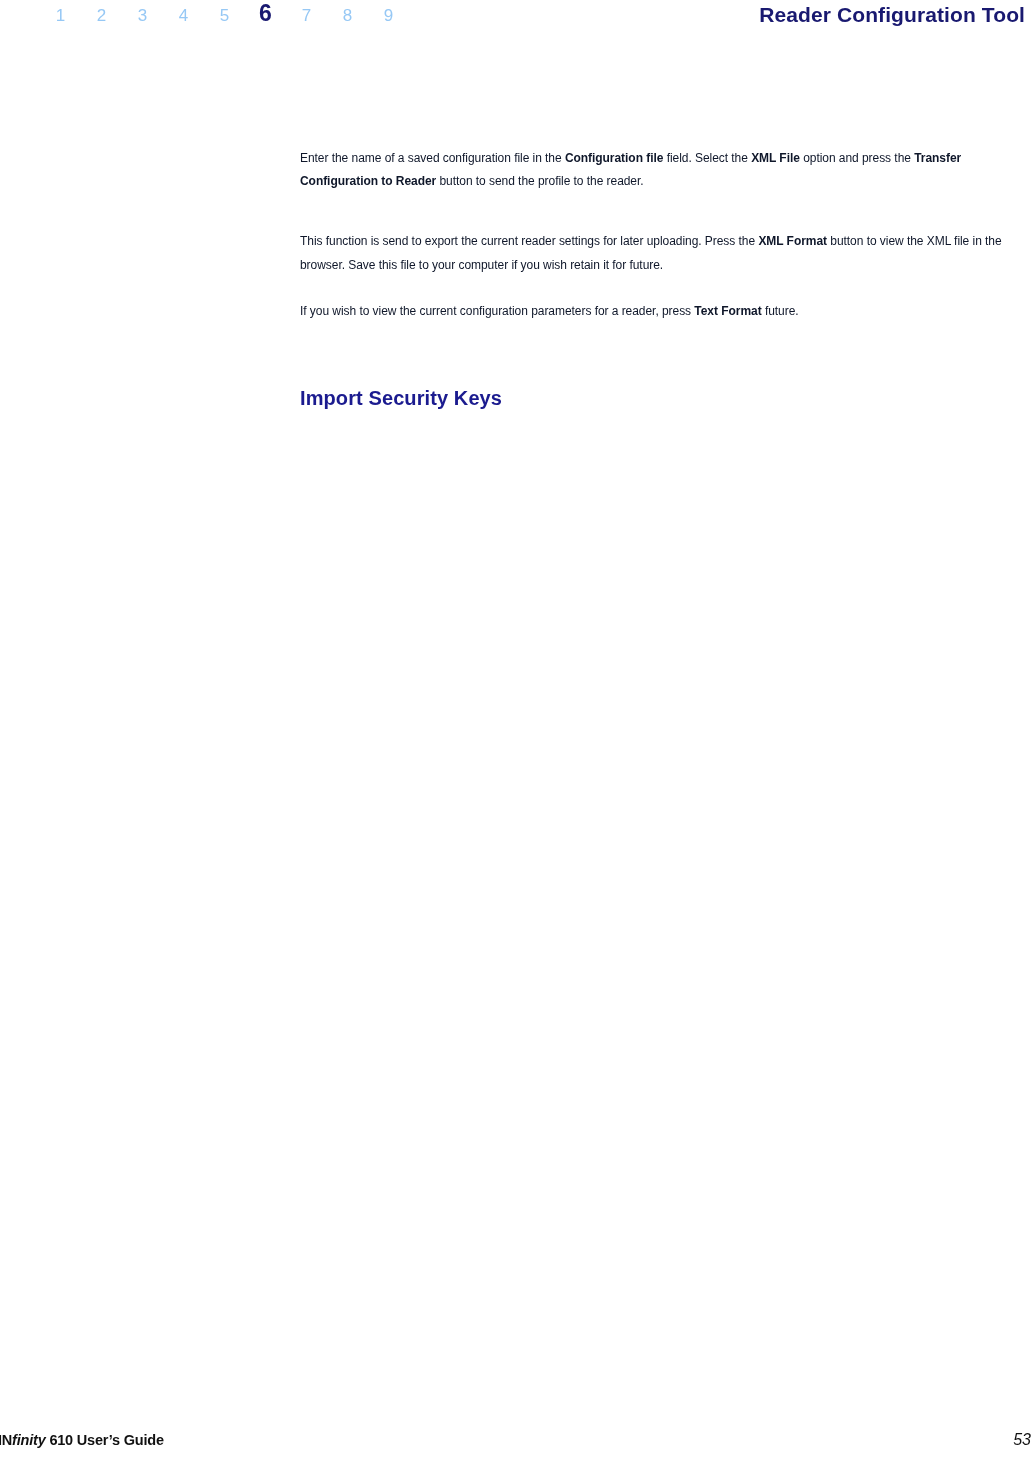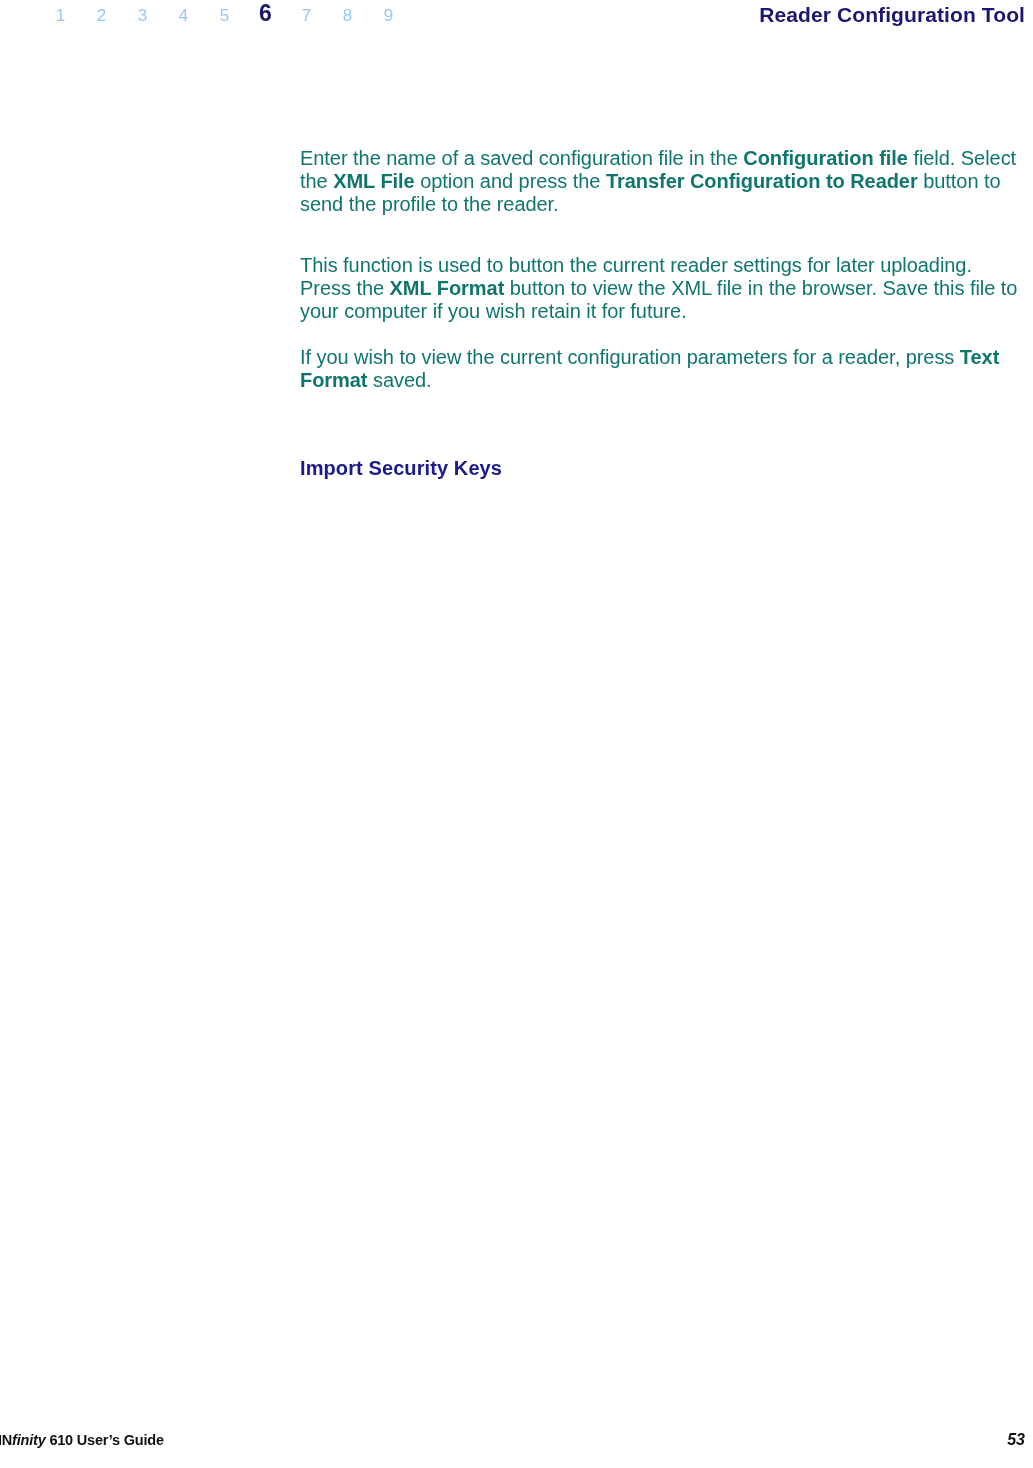--- a/index.html
+++ b/index.html
@@ -68,23 +68,23 @@
   h2.section-heading {
     margin: 0;
     font-size: 20px;
     line-height: 25px;
     font-weight: bold;
     color: #1b1b8f;
     letter-spacing: 0.1px;
   }
   p.body-text {
     margin: 0;
-    font-size: 20px;
+    font-size: 12px;
     line-height: 23.2px;
-    color: #0f766e;
+    color: #0f172a;
     letter-spacing: -0.05px;
   }
   p.body-text b { font-weight: bold; }
 
   .gap-heading-para { height: 11px; }
   .gap-para-heading { height: 26px; }
   .gap-para-para    { height: 23px; }
 
   
   #page-footer {
@@ -104,26 +104,26 @@
     color: #111111;
     white-space: nowrap;
     letter-spacing: -0.2px;
   }
   #footer-doc-title .ital {
     font-style: italic;
     font-weight: bold;
   }
   #footer-page-number {
     position: absolute;
-    right: 8px;
+    right: 2px;
     top: 0;
     font-size: 16px;
     line-height: 20px;
     font-style: italic;
-    font-weight: bold;
+    font-weight: normal;
     color: #111111;
   }
 </style>
 </head>
 <body>
 
 <div id="page-header">
   <div id="chapter-tabs">
       <span class="chapter-num">1</span>
       <span class="chapter-num">2</span>
@@ -136,23 +136,23 @@
       <span class="chapter-num">9</span>
     </div>
   <div id="header-title">Reader Configuration Tool</div>
 </div>
 
 <div id="content">
     <div class="gap-heading-para"></div>
     <p class="body-text"><span>Enter the name of a saved configuration file in the </span><b>Configuration file</b><span> field. Select the </span><b>XML File</b><span> option and press the </span><b>Transfer Configuration to Reader</b><span> button to send the profile to the reader.</span></p>
     <div class="gap-para-heading"></div>
     <div class="gap-heading-para"></div>
-    <p class="body-text"><span>This function is used to button the current reader settings for later uploading. Press the </span><b>XML Format</b><span> button to view the XML file in the browser. Save this file to your computer if you wish retain it for future.</span></p>
+    <p class="body-text"><span>This function is send to export the current reader settings for later uploading. Press the </span><b>XML Format</b><span> button to view the XML file in the browser. Save this file to your computer if you wish retain it for future.</span></p>
     <div class="gap-para-para"></div>
-    <p class="body-text"><span>If you wish to view the current configuration parameters for a reader, press </span><b>Text Format</b><span> saved.</span></p>
+    <p class="body-text"><span>If you wish to view the current configuration parameters for a reader, press </span><b>Text Format</b><span> future.</span></p>
     <div class="gap-para-heading"></div>
     <div class="gap-heading-para"></div>
     <div class="gap-para-heading"></div>
     <h2 class="section-heading">Import Security Keys</h2>
     <div class="gap-heading-para"></div>
   </div>
 
 <div id="page-footer">
   <div id="footer-doc-title"><span>IN</span><span class="ital">finity</span><span> 610 User’s Guide</span></div>
   <div id="footer-page-number">53</div>

